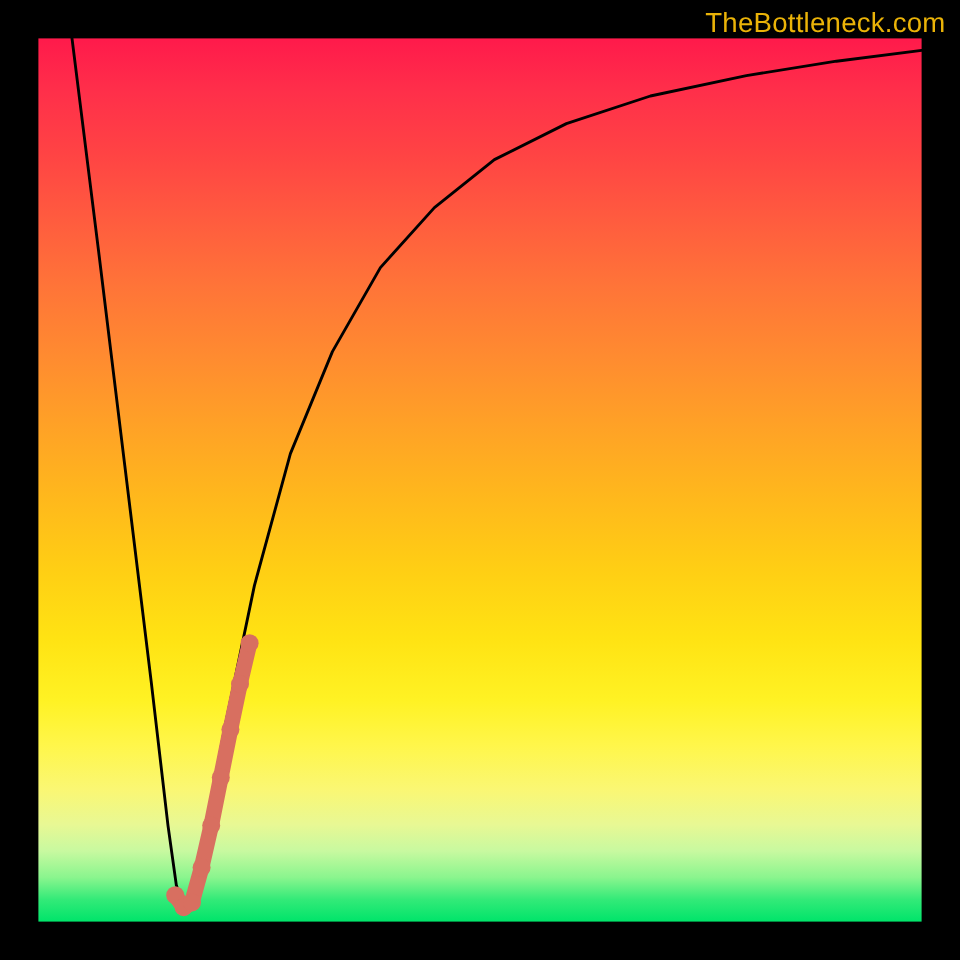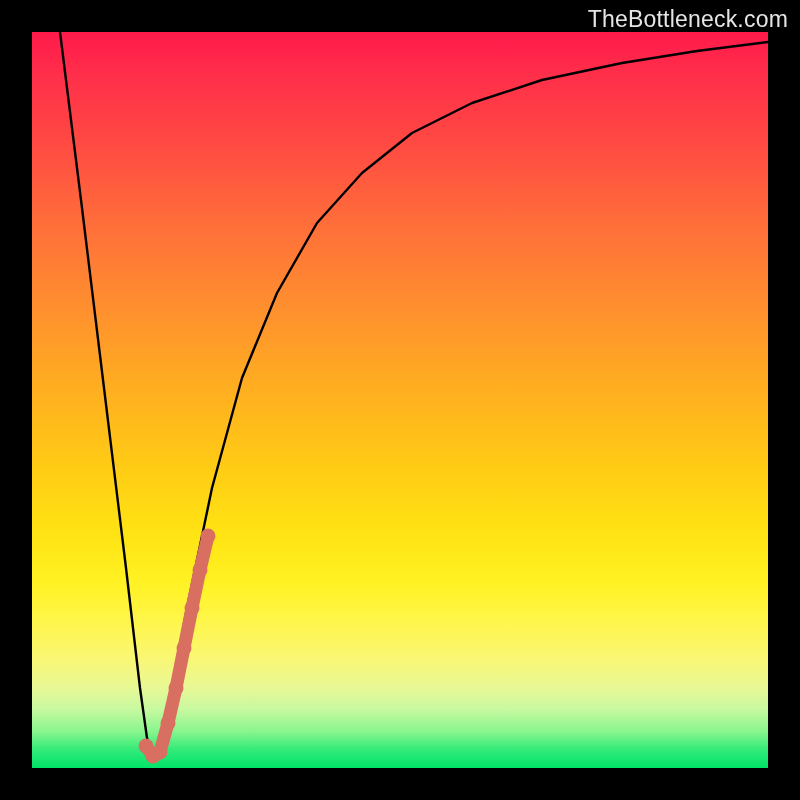--- a/index.html
+++ b/index.html
@@ -46,21 +46,21 @@
       #33ea78 97.5%,
       #00e46a 100%
     );
   }
   .watermark {
     position: absolute;
     top: 6px;
     right: 12px;
     font-family: Arial, Helvetica, sans-serif;
     font-size: 23px;
-    color: #e5e5e5;
+    color: #eab308;
     letter-spacing: 0.2px;
     user-select: none;
   }
   svg.curve {
     position: absolute;
     left: 0;
     top: 0;
     width: 736px;
     height: 736px;
     overflow: visible;

